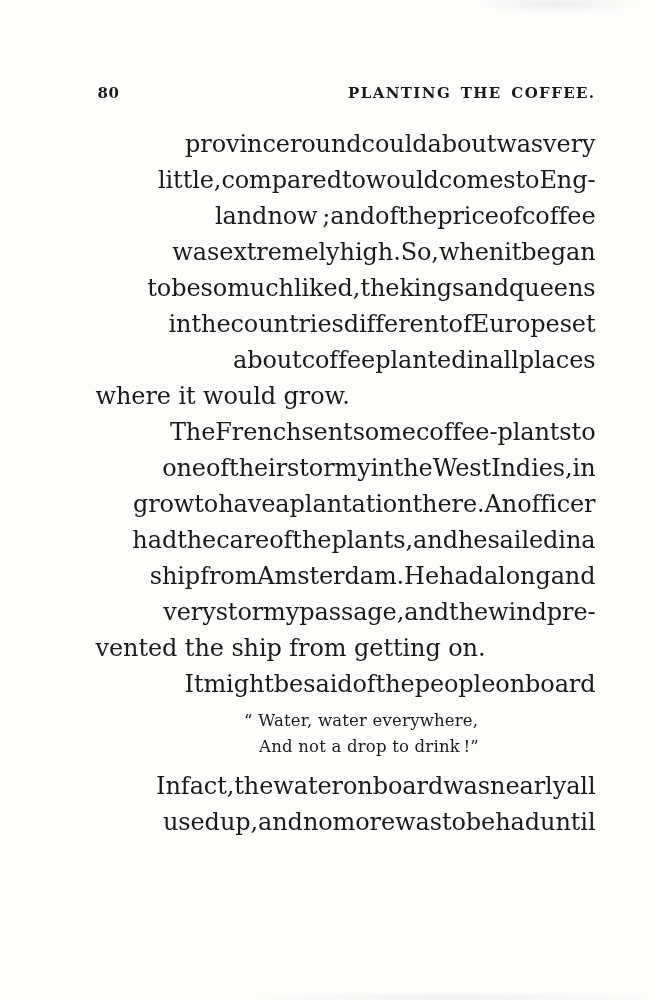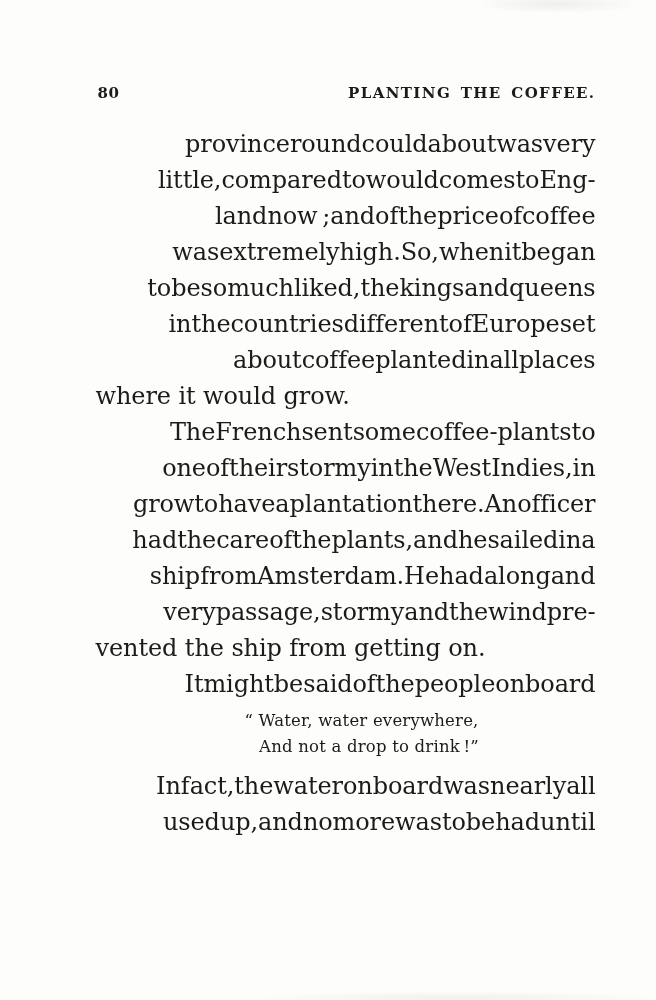--- a/index.html
+++ b/index.html
@@ -68,21 +68,21 @@
   .line.justified span { white-space: pre; }
   .line.indent { padding-left: 33px; }
   .verse {
     margin: 6px 0 8px 0;
     text-align: center;
     font-size: 16.5px;
     letter-spacing: 0.2px;
   }
   .verse-inner {
     display: inline-block;
-    text-align: center;
+    text-align: left;
     margin-left: 32px;
   }
   .verse-line { line-height: 26px; }
   .verse-line.verse-indent { padding-left: 15px; }
 </style>
 </head>
 <body>
 
 <div class="page">
 
@@ -207,22 +207,22 @@
           <span>from</span>
           <span>Amsterdam.</span>
           <span>He</span>
           <span>had</span>
           <span>a</span>
           <span>long</span>
           <span>and</span>
         </div>
         <div class="line justified">
           <span>very</span>
+          <span>stormy</span>
           <span>passage,</span>
-          <span>stormy</span>
           <span>and</span>
           <span>the</span>
           <span>wind</span>
           <span>pre-</span>
         </div>
         <div class="line">vented the ship from getting on.</div>
       </div>
       <div class="paragraph">
         <div class="line justified indent">
           <span>It</span>

